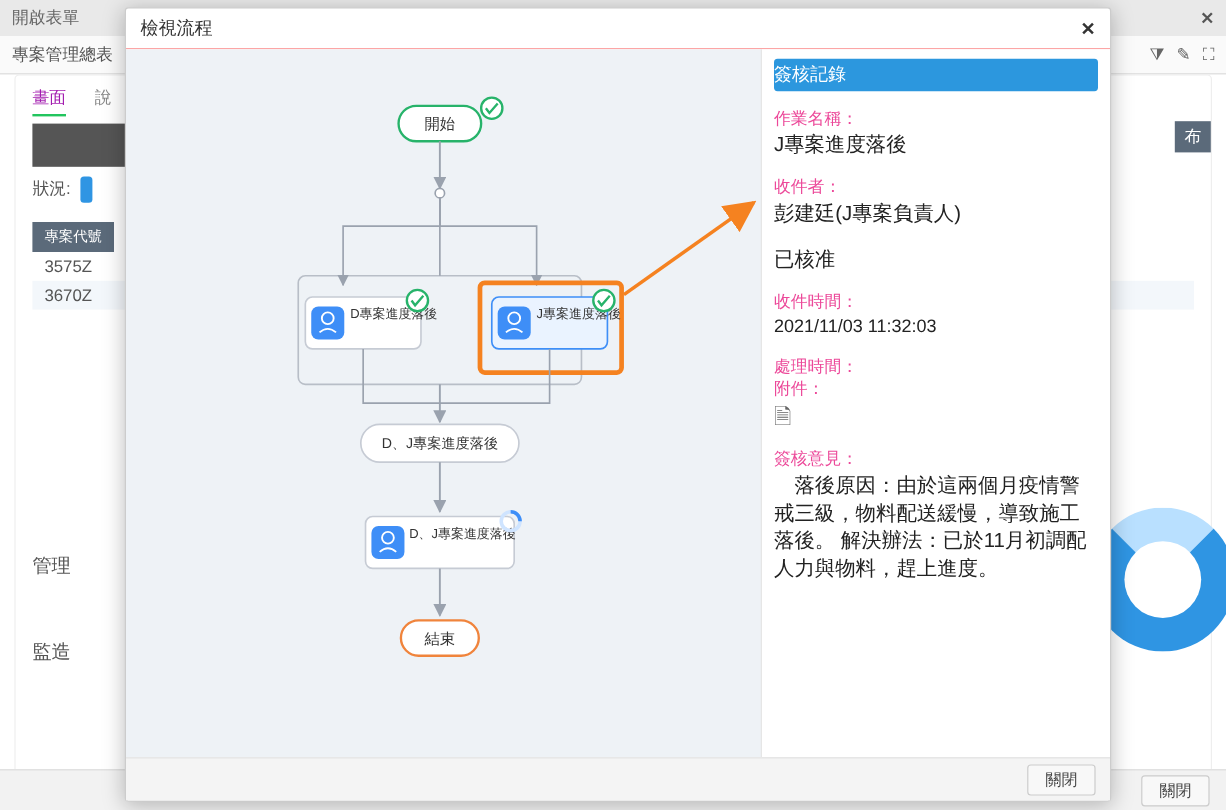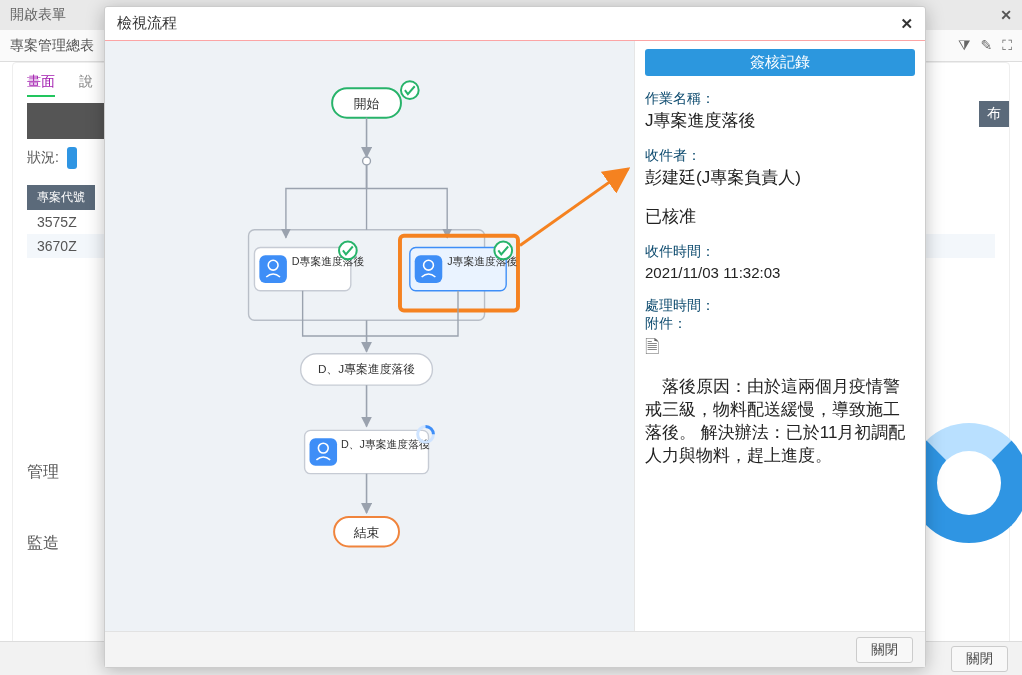--- a/index.html
+++ b/index.html
@@ -108,25 +108,25 @@
   .modal-footer{
     height: 36px; background:#f4f4f4;
     border-top:1px solid #e2e2e2;
     display:flex; align-items:center; justify-content:flex-end;
     padding: 0 12px;
   }
   
   .flow-svg { position:absolute; inset:0; width:100%; height:100%; }
   
   .info-header{
-    background:#2c97de; color:#fff; text-align:center;
+    background:#2c97de; color:#fff; 
     border-radius:3px; padding:4px 0; font-size:15px;
     margin-bottom: 14px;
   }
-  .info-label { color:#0c4a6e; font-size:14px; margin-top:0px;}
+  .info-label { color:#ec4899; font-size:14px; margin-top:0px;}
   .info-value { font-size:17px; color:#222; margin: 2px 0 14px 0; line-height:1.35;}
   .info-value.small{ font-size:15px;}
   .attach-icon { font-size:18px; color:#666;}
   
 </style>
 </head>
 <body>
 
 <div class="backdrop">
   <div class="bg-bar-top">
@@ -278,20 +278,21 @@
       <div class="info-label">收件時間：</div>
       <div class="info-value small">2021/11/03 11:32:03</div>
 
       <div class="info-label">處理時間：</div>
 
       <div class="info-label">附件：</div>
       <div class="info-value">
         <span class="attach-icon">🗎</span>
       </div>
 
+      <div class="info-label">簽核意見：</div>
       <div class="info-value" style="text-indent:1em;">落後原因：由於這兩個月疫情警戒三級，物料配送緩慢，導致施工落後。 解決辦法：已於11月初調配人力與物料，趕上進度。</div>
     </div>
   </div>
 
   <div class="modal-footer">
     <button class="btn-plain">關閉</button>
   </div>
 </div>
 
 </body></html>

